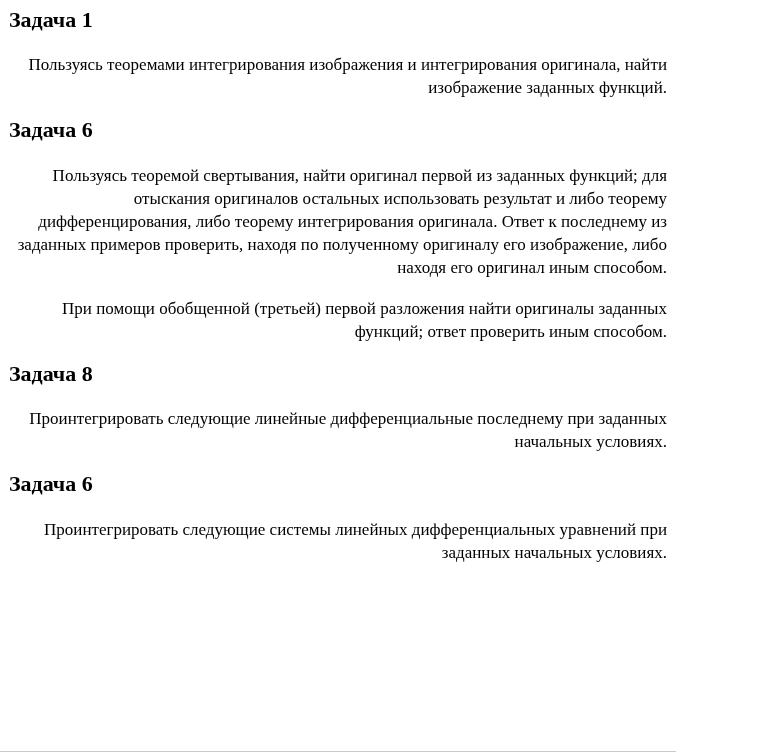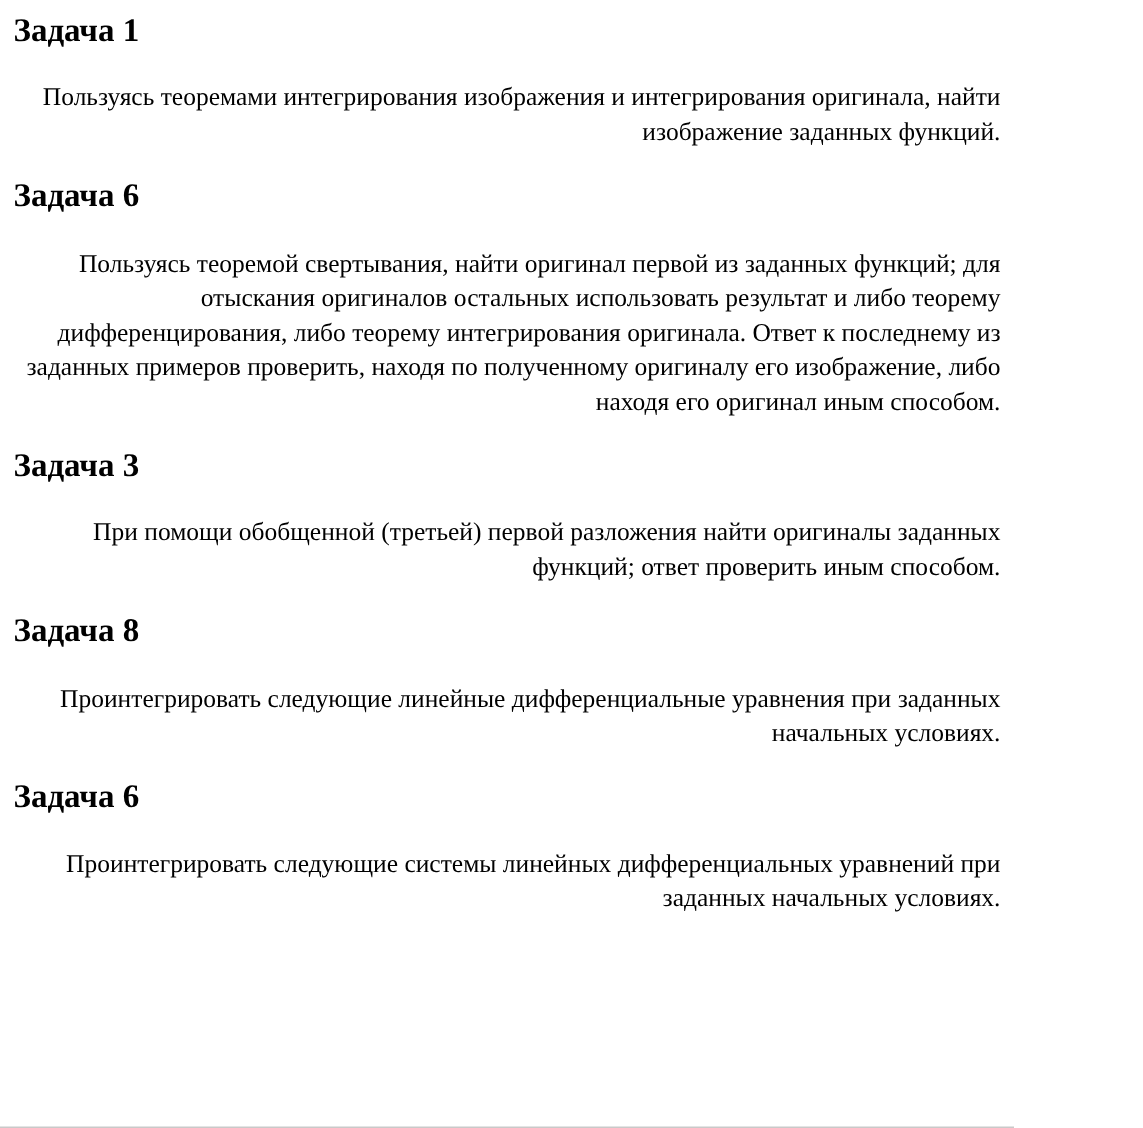--- a/index.html
+++ b/index.html
@@ -45,30 +45,29 @@
     <h1 class="task-heading">Задача 1</h1>
     <p class="task-paragraph">Пользуясь теоремами интегрирования изображения и интегрирования оригинала, найти изображение заданных функций.</p>
   </section>
 
   <section class="task-section">
     <h1 class="task-heading">Задача 6</h1>
     <p class="task-paragraph">Пользуясь теоремой свертывания, найти оригинал первой из заданных функций; для отыскания оригиналов остальных использовать результат и либо теорему дифференцирования, либо теорему интегрирования оригинала. Ответ к последнему из заданных примеров проверить, находя по полученному оригиналу его изображение, либо находя его оригинал иным способом.</p>
   </section>
 
   <section class="task-section">
-    <h1 class="task-heading">Задача 3</h1>
     <p class="task-paragraph">При помощи обобщенной (третьей) первой разложения найти оригиналы заданных функций; ответ проверить иным способом.</p>
   </section>
 
   <section class="task-section">
   </section>
 
   <section class="task-section">
     <h1 class="task-heading">Задача 8</h1>
-    <p class="task-paragraph">Проинтегрировать следующие линейные дифференциальные уравнения при заданных начальных условиях.</p>
+    <p class="task-paragraph">Проинтегрировать следующие линейные дифференциальные последнему при заданных начальных условиях.</p>
   </section>
 
   <section class="task-section">
     <h1 class="task-heading">Задача 6</h1>
     <p class="task-paragraph">Проинтегрировать следующие системы линейных дифференциальных уравнений при заданных начальных условиях.</p>
   </section>
 
 </div>
 
 </body></html>

